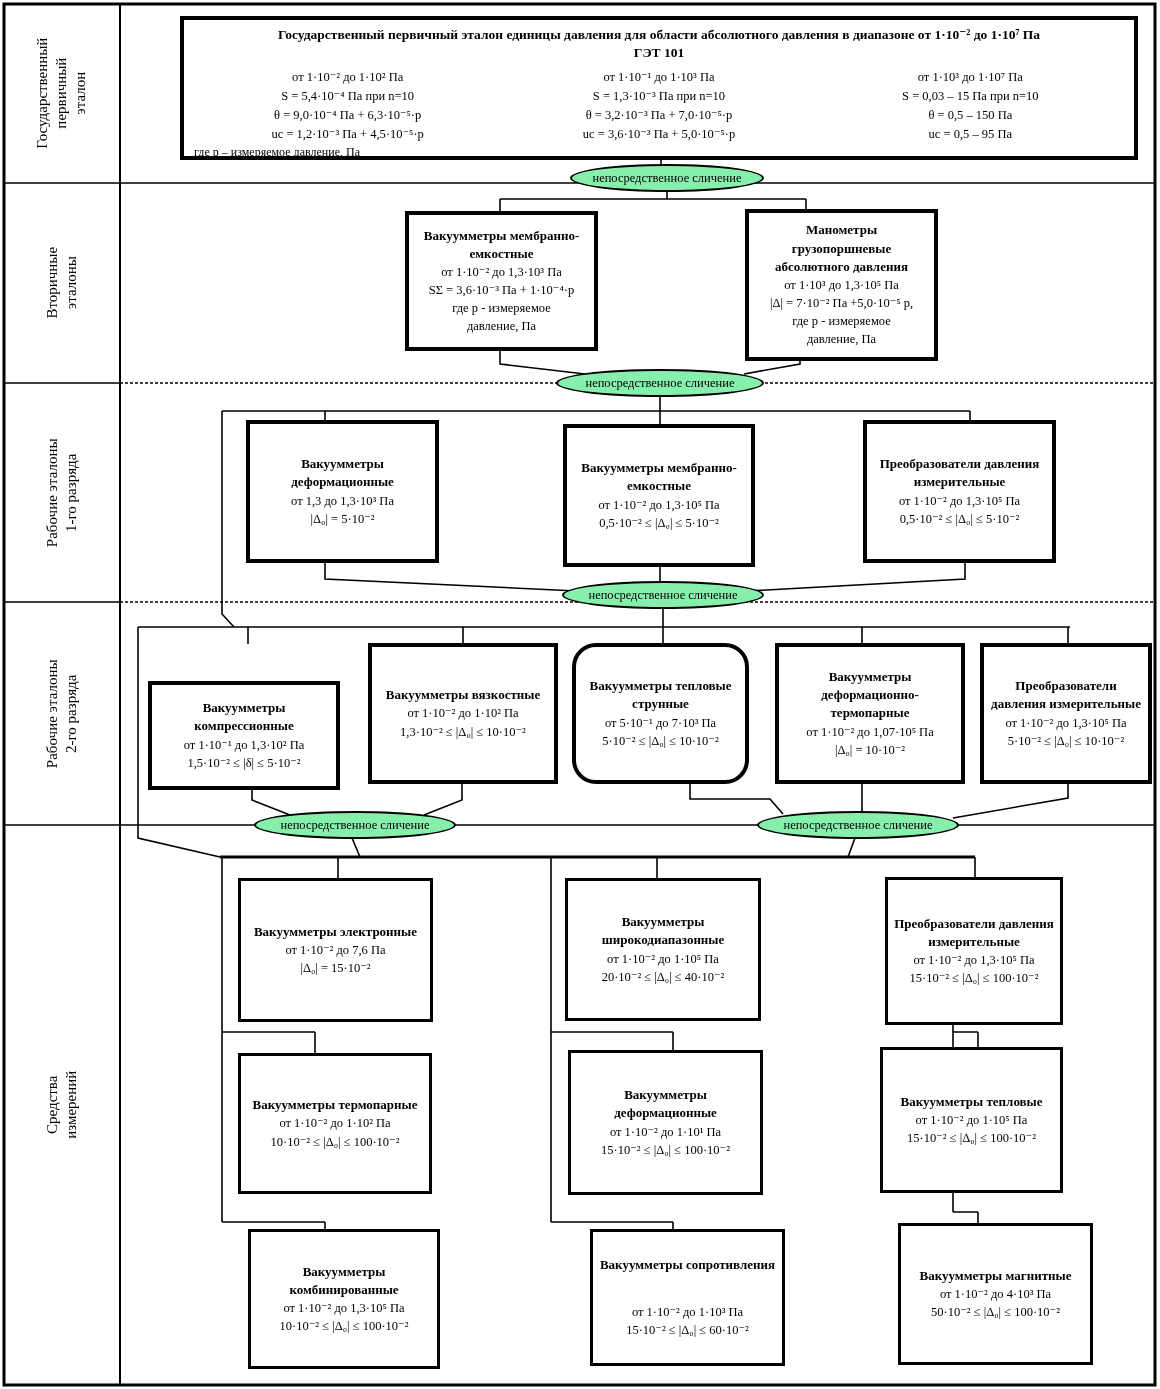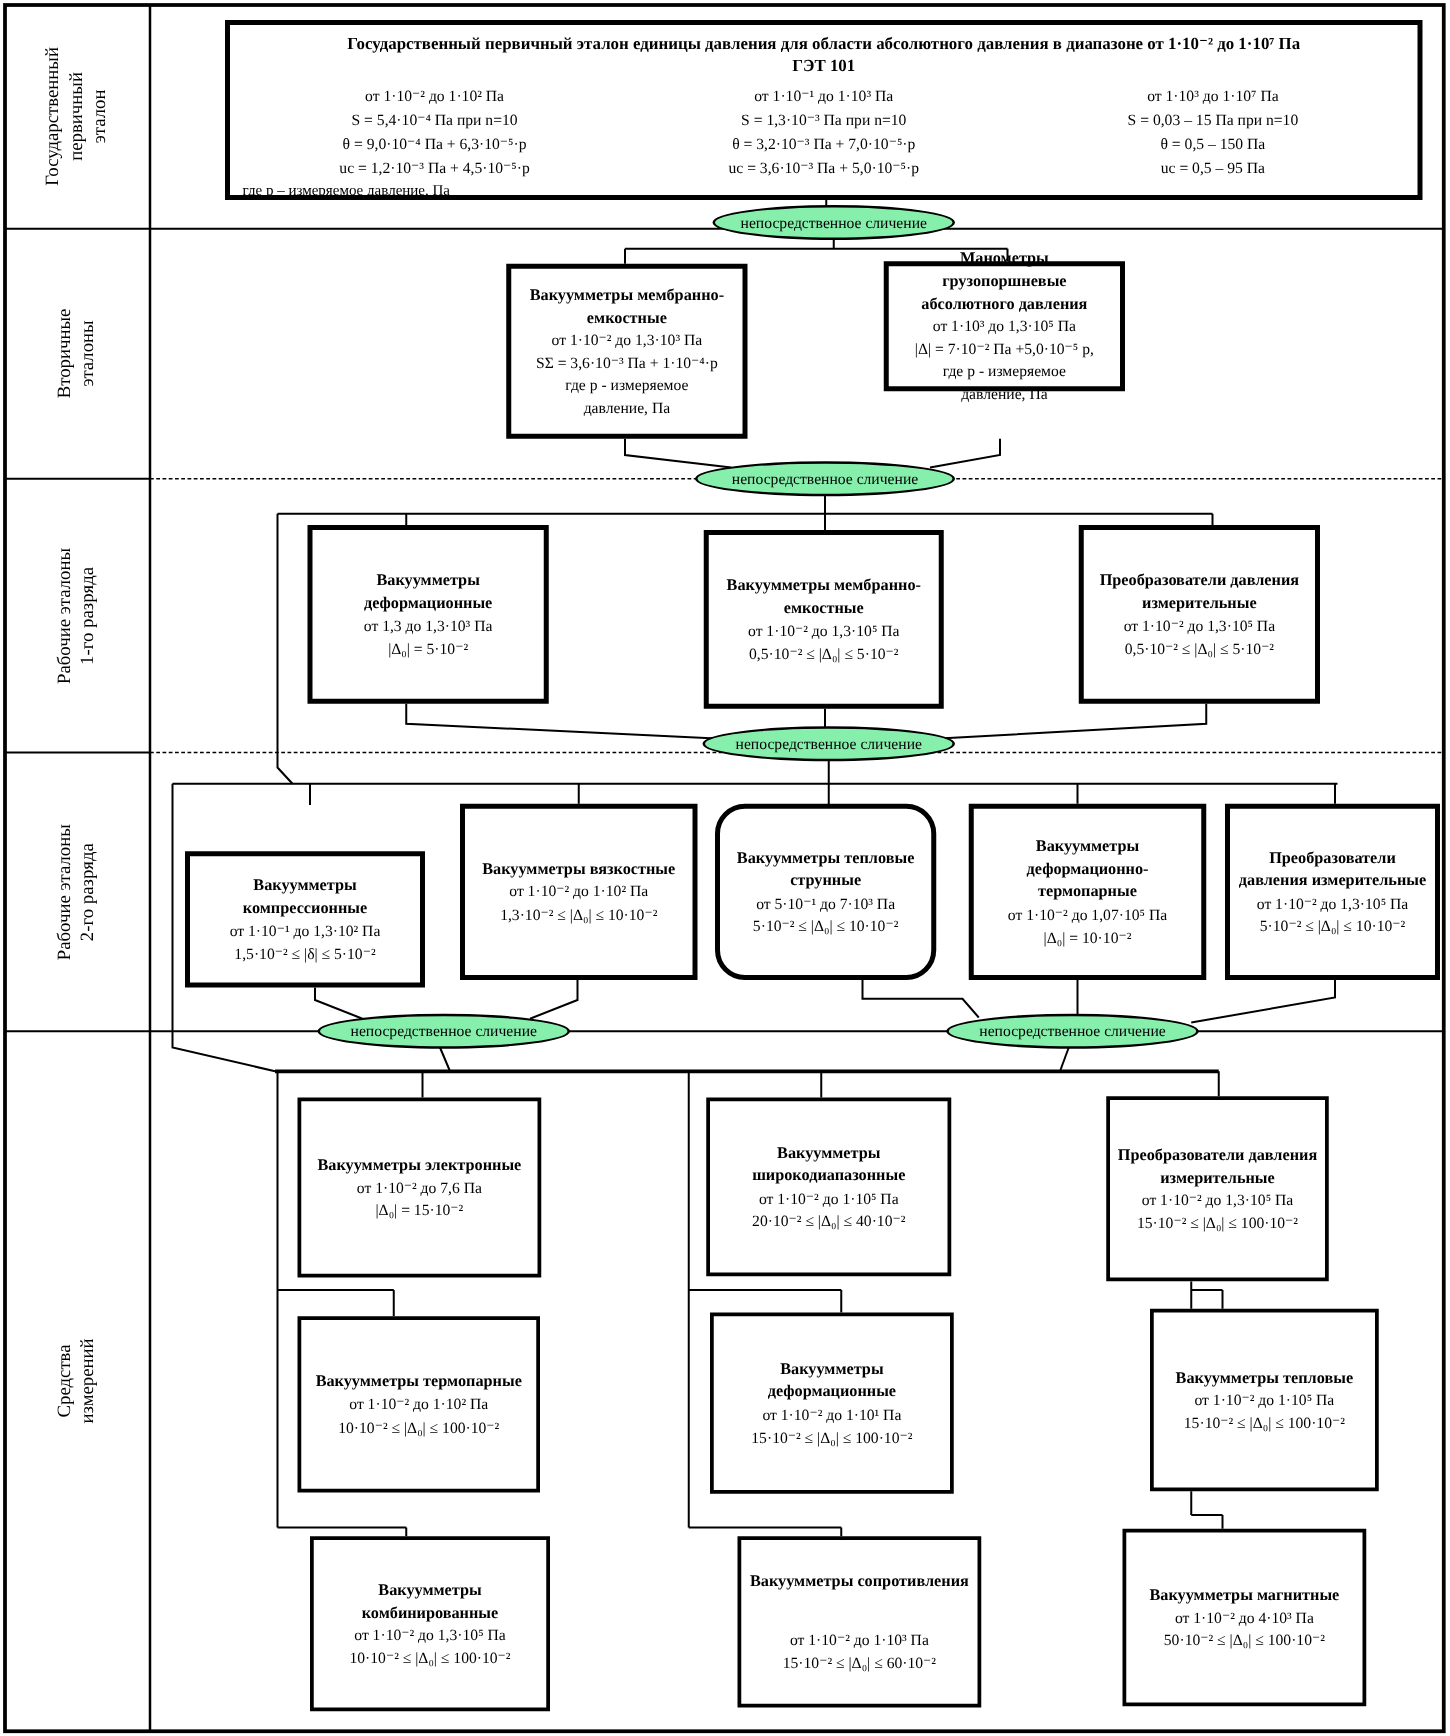--- a/index.html
+++ b/index.html
@@ -139,21 +139,21 @@
     <span>непосредственное сличение</span>
   </div>
 
   <div class="box" style="left:405px;top:211px;width:193px;height:140px;">
     <div class="btitle">Вакуумметры мембранно-емкостные</div>
     <div class="blines">от 1·10⁻² до 1,3·10³ Па
 SΣ = 3,6·10⁻³ Па + 1·10⁻⁴·p
 где p - измеряемое
 давление, Па</div>
   </div>
-  <div class="box" style="left:707px;top:209px;width:193px;height:104px;">
+  <div class="box" style="left:745px;top:209px;width:193px;height:152px;">
     <div class="btitle">Манометры грузопоршневые абсолютного давления</div>
     <div class="blines">от 1·10³ до 1,3·10⁵  Па
 |Δ| = 7·10⁻² Па +5,0·10⁻⁵  p,
 где p - измеряемое
 давление, Па</div>
   </div>
 
   <div class="box" style="left:246px;top:420px;width:193px;height:143px;">
     <div class="btitle">Вакуумметры деформационные</div>
     <div class="blines">от 1,3 до 1,3·10³ Па
@@ -226,21 +226,21 @@
     <div class="btitle">Вакуумметры сопротивления</div>
     <div class="blines">от 1·10⁻² до 1·10³ Па
 15·10⁻² ≤ |Δ₀| ≤ 60·10⁻²</div>
   </div>
 
   <div class="box b3" style="left:885px;top:877px;width:178px;height:148px;">
     <div class="btitle">Преобразователи давления измерительные</div>
     <div class="blines">от 1·10⁻² до 1,3·10⁵ Па
 15·10⁻² ≤ |Δ₀| ≤ 100·10⁻²</div>
   </div>
-  <div class="box b3" style="left:880px;top:1047px;width:183px;height:146px;margin-left:40px;">
+  <div class="box b3" style="left:880px;top:1047px;width:183px;height:146px;">
     <div class="btitle">Вакуумметры тепловые</div>
     <div class="blines">от 1·10⁻² до 1·10⁵ Па
 15·10⁻² ≤ |Δ₀| ≤ 100·10⁻²</div>
   </div>
   <div class="box b3" style="left:898px;top:1223px;width:195px;height:142px;">
     <div class="btitle">Вакуумметры магнитные</div>
     <div class="blines">от 1·10⁻² до 4·10³ Па
 50·10⁻² ≤ |Δ₀| ≤ 100·10⁻²</div>
   </div>
 

